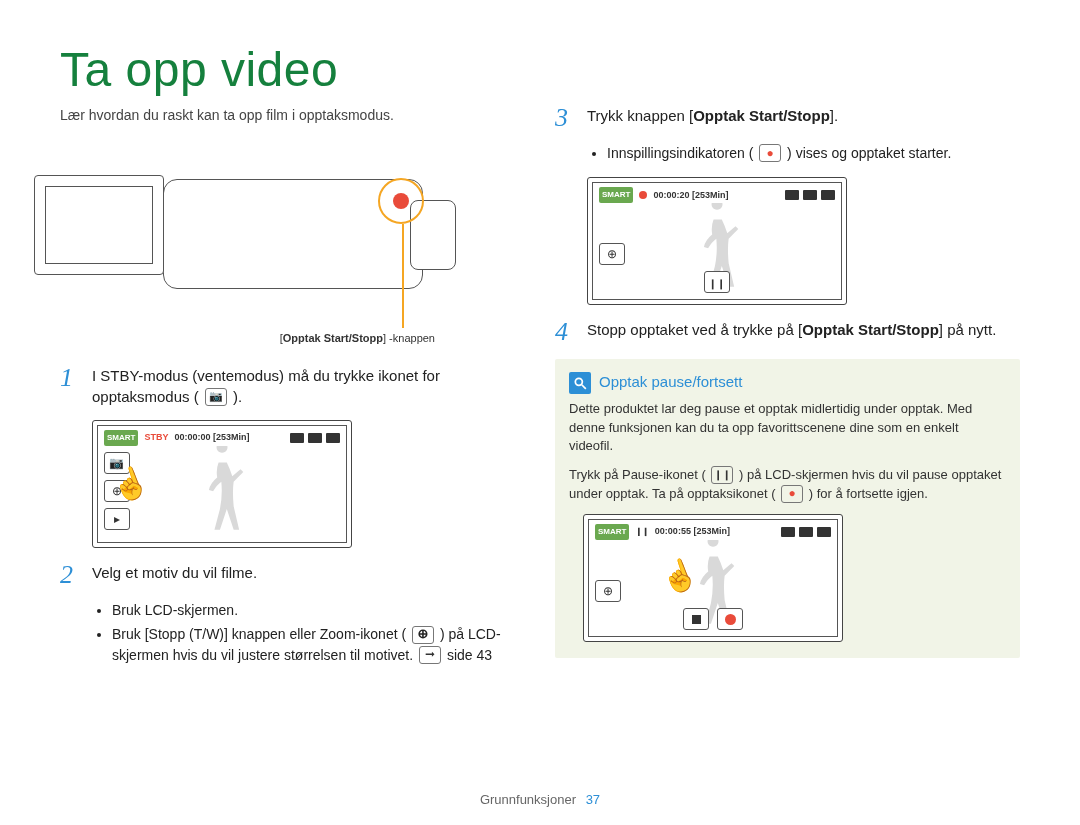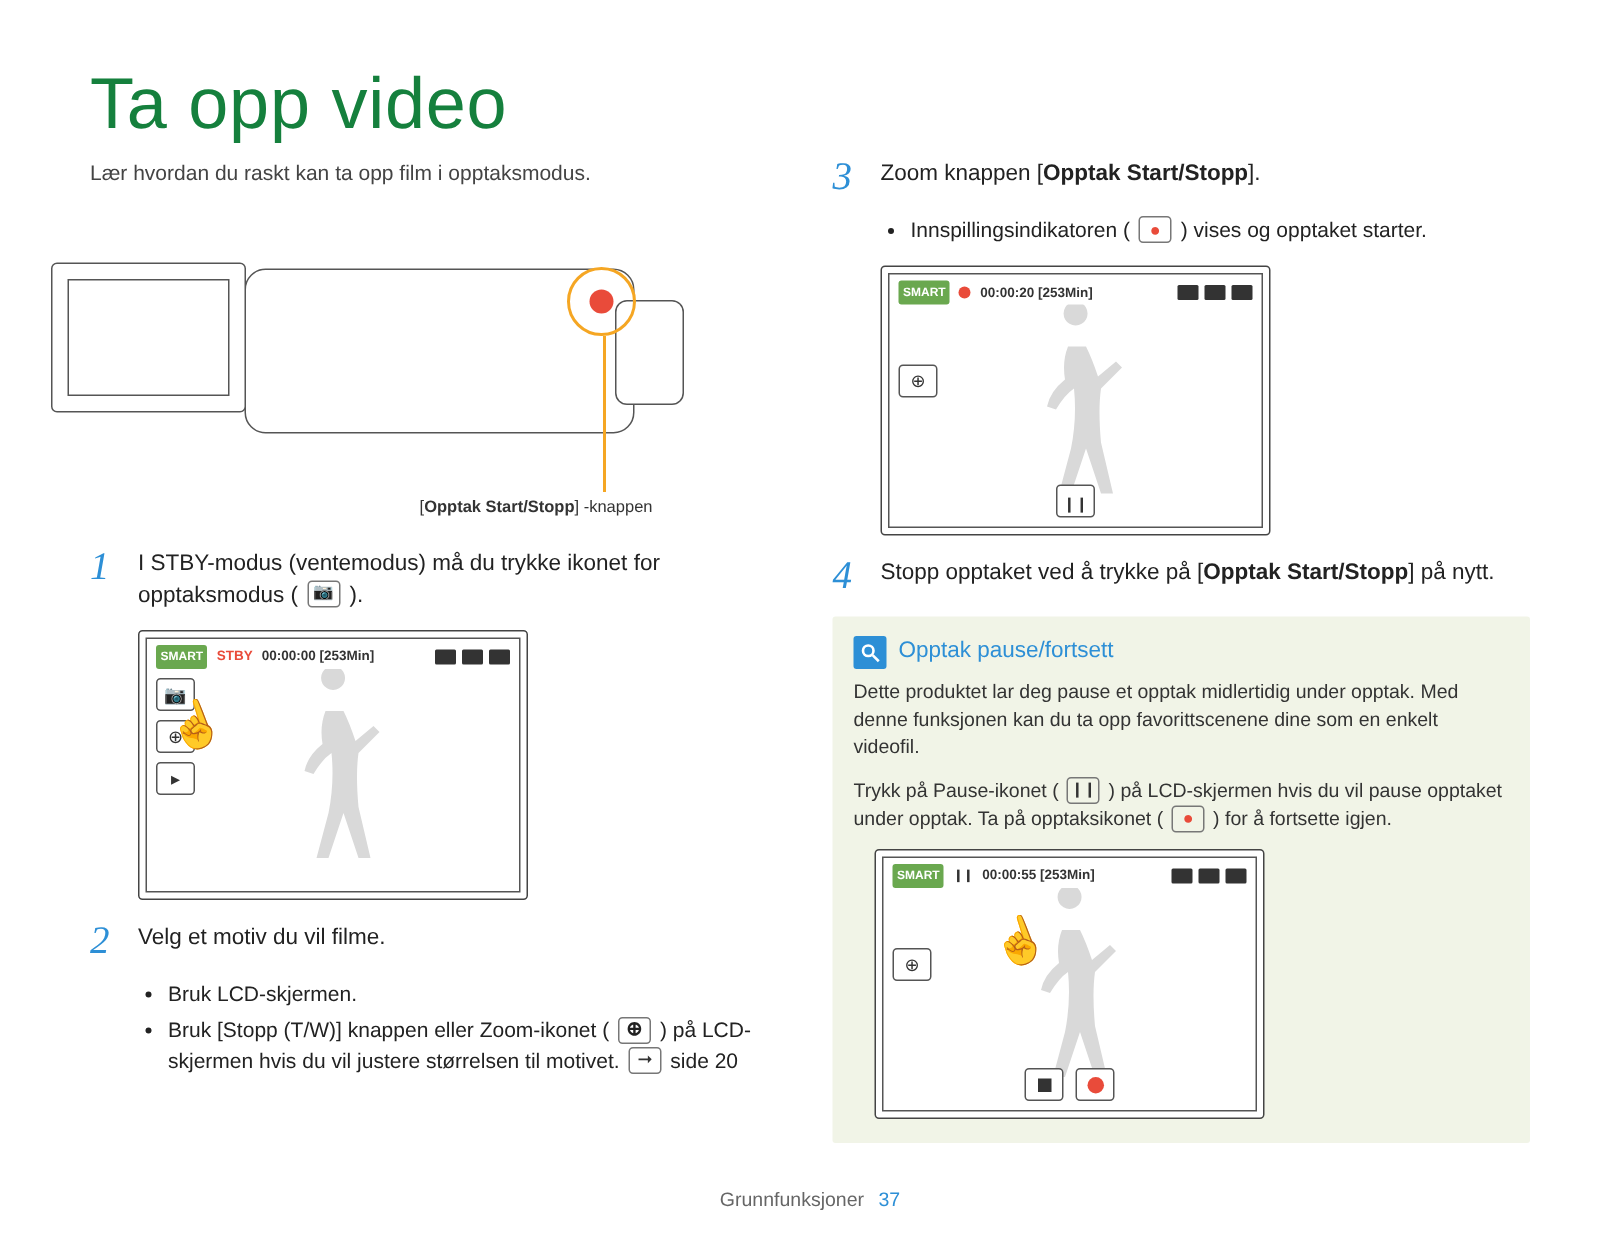--- a/index.html
+++ b/index.html
@@ -104,21 +104,21 @@
   }
   ul.bullets {
     list-style: disc;
     margin: 6px 0 14px 52px;
     font-size: 14px;
     color: #222;
   }
   ul.bullets li { margin-bottom: 4px; line-height: 1.45; }
 
   .lcd-figure {
-    width: 260px; height: 180px;
+    width: 260px; height: 128px;
     border: 1.2px solid #444; border-radius: 3px;
     background: #fff;
     margin-left: 32px;
     position: relative;
     margin-bottom: 14px;
   }
   .lcd-inner {
     position: absolute; left: 4px; right: 4px; top: 4px; bottom: 4px;
     border: 1px solid #555;
     background: #fff;
@@ -266,31 +266,31 @@
       <div class="step-num">2</div>
       <div class="step-body">Velg et motiv du vil filme.</div>
     </div>
     <ul class="bullets">
       <li>Bruk LCD-skjermen.</li>
       <li>
         <span>Bruk [</span><span class="bold">Stopp (T/W)</span><span>] knappen eller Zoom-ikonet (</span>
         <span class="inline-icon zoom"></span>
         <span>) på LCD-skjermen hvis du vil justere størrelsen til motivet. </span>
         <span class="inline-icon noborder arrow"></span>
-        <span>side 20</span>
+        <span>side 43</span>
       </li>
     </ul>
   </div>
 
   <div class="col">
 
     <div class="step">
       <div class="step-num">3</div>
       <div class="step-body">
-        <span>Zoom knappen [</span><span class="bold">Opptak Start/Stopp</span><span>].</span>
+        <span>Trykk knappen [</span><span class="bold">Opptak Start/Stopp</span><span>].</span>
       </div>
     </div>
     <ul class="bullets">
       <li>
         <span>Innspillingsindikatoren (</span>
         <span class="inline-icon noborder rec"></span>
         <span>) vises og opptaket starter.</span>
       </li>
     </ul>
 

